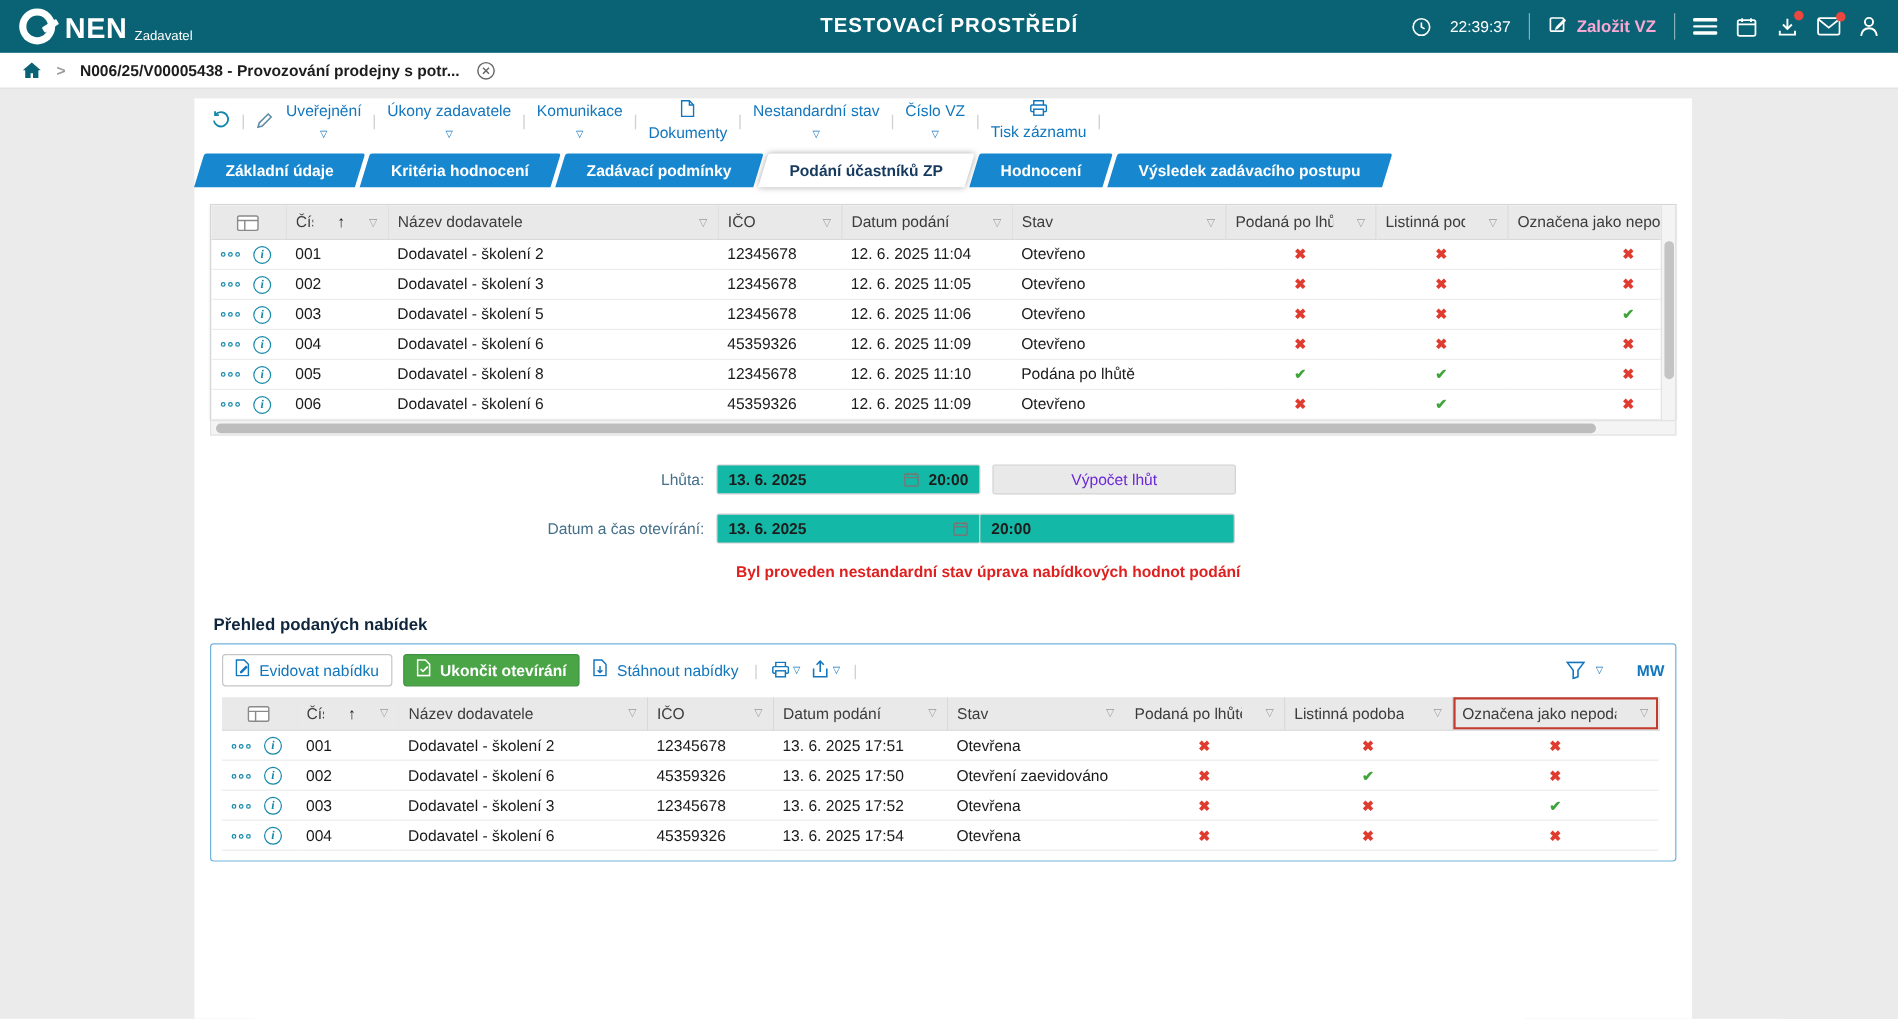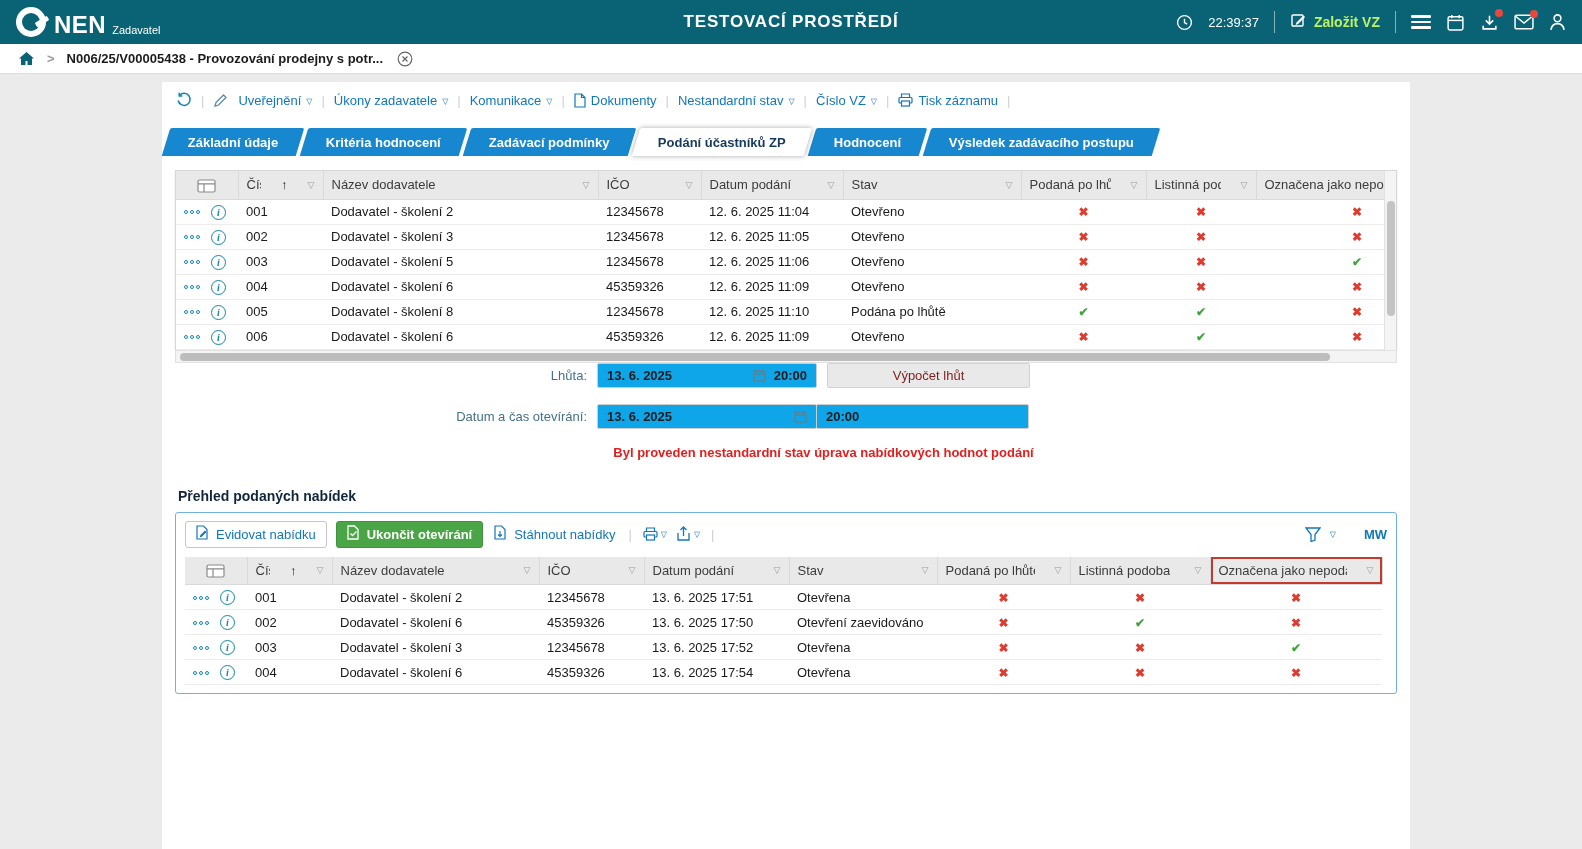--- a/index.html
+++ b/index.html
@@ -16,42 +16,42 @@
   .logo { display:flex; align-items:flex-end; gap:6px; cursor:pointer; }
   .logo-mark { width:30px; height:30px; border-radius:50%; background:#fff; position:relative; align-self:center; margin-right:2px; }
   .logo-mark::after { content:""; position:absolute; inset:6px; border-radius:50%; background:#0a6374; z-index:1; }
   .logo-tail { position:absolute; width:14px; height:5px; background:#fff; right:-3px; top:12px; transform:rotate(-32deg); z-index:2; border-radius:1px; }
   .logo-text { font-size:24px; font-weight:bold; letter-spacing:.5px; line-height:1; }
   .logo-sub { font-size:11px; margin-bottom:1px; }
   .env-title { position:absolute; left:50%; transform:translateX(-50%); font-size:17px; font-weight:bold; letter-spacing:.8px; }
   .topbar-right { margin-left:auto; display:flex; align-items:center; gap:15px; }
   .tb-time { font-size:13px; }
   .tb-sep { width:1px; height:22px; background:rgba(255,255,255,.5); }
-  .tb-createvz { display:flex; align-items:center; gap:7px; background:none; border:none; color:#bef264; font-weight:bold; font-size:14px; font-family:inherit; cursor:pointer; }
+  .tb-createvz { display:flex; align-items:center; gap:7px; background:none; border:none; color:#f9a8d4; font-weight:bold; font-size:14px; font-family:inherit; cursor:pointer; }
   .tb-ic { position:relative; display:flex; align-items:center; cursor:pointer; }
   .burger { display:flex; flex-direction:column; gap:3px; width:20px; }
   .burger i { height:2.5px; background:#fff; border-radius:1px; display:block; }
   .dot { position:absolute; top:-4px; right:-4px; width:8px; height:8px; border-radius:50%; background:#e8483f; }
 
   
   .breadcrumb { height:30px; background:#fff; border-bottom:1px solid #dcdcdc; display:flex; align-items:center; padding:0 18px; gap:12px; }
   .crumb-chevron { color:#9a9a9a; font-size:13px; font-weight:bold; }
   .crumb-text { font-size:13px; font-weight:bold; color:#1c1c1c; }
   .crumb-close { display:flex; cursor:pointer; margin-left:2px; }
   .home { display:flex; cursor:pointer; }
 
   
   .content { width:1248px; margin:8px 0 0 162px; background:#fff; min-height:767px; padding-bottom:20px; }
 
   
   .rec-toolbar { display:flex; align-items:center; height:36px; padding:0 14px; font-size:13px; }
   .rt-ic { display:flex; align-items:center; cursor:pointer; }
   .rt-sep { color:#d0d0d0; margin:0 9px; font-size:13px; }
   .rt-links { display:flex; align-items:center; }
-  .rt-link { display:inline-flex; align-items:center; gap:5px; color:#1276bd; cursor:pointer; white-space:nowrap; }
+  .rt-link { display:inline-flex; align-items:center; gap:5px; color:#1276bd; cursor:pointer; white-space:nowrap;flex-direction:column; }
   .rt-lic { display:flex; }
   .rt-dd { font-size:8px; color:#1276bd; margin-top:2px; }
 
   
   .tabs { display:flex; margin:10px 0 0 4px; height:28px; }
   .tab { position:relative; background:#1787d0; color:#fff; font-weight:bold; font-size:13px; display:flex; align-items:center; padding:0 22px; margin-right:4px; transform:skewX(-17deg); border-radius:2px 2px 0 0; cursor:pointer; }
   .tab > span { display:block; transform:skewX(17deg); white-space:nowrap; }
   .tab.active { background:#fff; color:#16395e; box-shadow:0 0 5px rgba(0,0,0,.35); z-index:2; }
 
   
@@ -77,29 +77,29 @@
   
   .t1-outer { margin:14px 13px 0; display:flex; border:1px solid #d6d6d6; border-bottom:none; box-shadow:0 1px 2px rgba(0,0,0,.10); }
   .t1-scroll { width:1210px; overflow:hidden; }
   .vscroll { width:12px; background:#f4f4f4; border-left:1px solid #e2e2e2; position:relative; }
   .vthumb { position:absolute; top:30px; left:2px; width:8px; height:115px; background:#c4c4c4; border-radius:4px; cursor:pointer; }
   .hscroll { margin:0 13px; height:13px; background:#f4f4f4; border:1px solid #e2e2e2; position:relative; }
   .hthumb { position:absolute; left:4px; top:2px; height:8px; width:1150px; background:#bdbdbd; border-radius:4px; cursor:pointer; }
 
   
   .sec-title { margin-top:42px; padding:0 0 6px 16px; font-size:15px; font-weight:bold; color:#16395e; border-bottom:2px solid #1787d0; }
-  .form-area { }
+  .form-area { margin-top:24px; }
   .frow { display:flex; align-items:center; margin-bottom:16px; }
   .flabel { width:435px; text-align:right; padding-right:10px; font-size:13px; color:#44708a; }
-  .fbox { height:25px; border:1px solid #cdcdcd; border-radius:2px; background:#0ea5e9; display:flex; align-items:center; padding:0 9px; font-size:13px; font-weight:bold; color:#1c1c1c; }
+  .fbox { height:25px; border:1px solid #cdcdcd; border-radius:2px; background:#14b8a6; display:flex; align-items:center; padding:0 9px; font-size:13px; font-weight:bold; color:#1c1c1c; }
   .fbox .grp { margin-left:auto; display:flex; align-items:center; gap:8px; }
   .cal { display:flex; cursor:pointer; }
   .w220 { width:220px; }
   .w213 { width:213px; margin-left:-1px; }
-  .btn-disabled { width:203px; height:25px; margin-left:10px; background:#e9e9e9; border:1px solid #d2d2d2; border-radius:2px; color:#7f1d1d; font-size:13px; font-family:inherit; display:flex; align-items:center; justify-content:center; }
+  .btn-disabled { width:203px; height:25px; margin-left:10px; background:#e9e9e9; border:1px solid #d2d2d2; border-radius:2px; color:#6d28d9; font-size:13px; font-family:inherit; display:flex; align-items:center; justify-content:center; }
   .send-row { margin-left:445px; margin-bottom:0; }
   .btn-send { width:433px; height:25px; background:#fff; border:1px solid #c9c9c9; border-radius:2px; color:#1276bd; font-size:13px; font-family:inherit; display:flex; align-items:center; justify-content:center; cursor:pointer; }
   .warning { margin:16px 0 0 445px; width:433px; text-align:center; color:#e01f1f; font-weight:bold; font-size:13px; }
 
   .overview-title { margin:28px 0 8px 16px; font-size:14px; font-weight:bold; color:#10263c; }
 
   
   .panel { margin:0 13px; border:1px solid #71b1dc; border-radius:3px; padding:8px 9px; }
   .panel-toolbar { display:flex; align-items:center; gap:9px; margin-bottom:9px; }
   .btn { height:27px; display:inline-flex; align-items:center; gap:6px; padding:0 10px; font-size:13px; border-radius:3px; cursor:pointer; background:#fff; border:1px solid #c6c6c6; color:#1276bd; font-family:inherit; }

